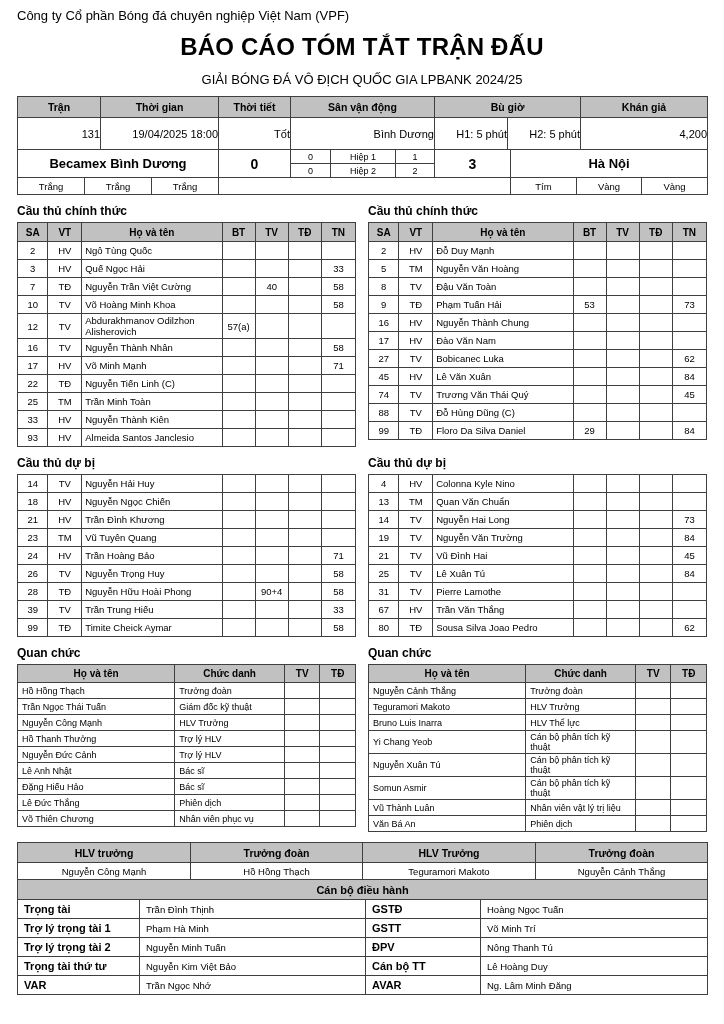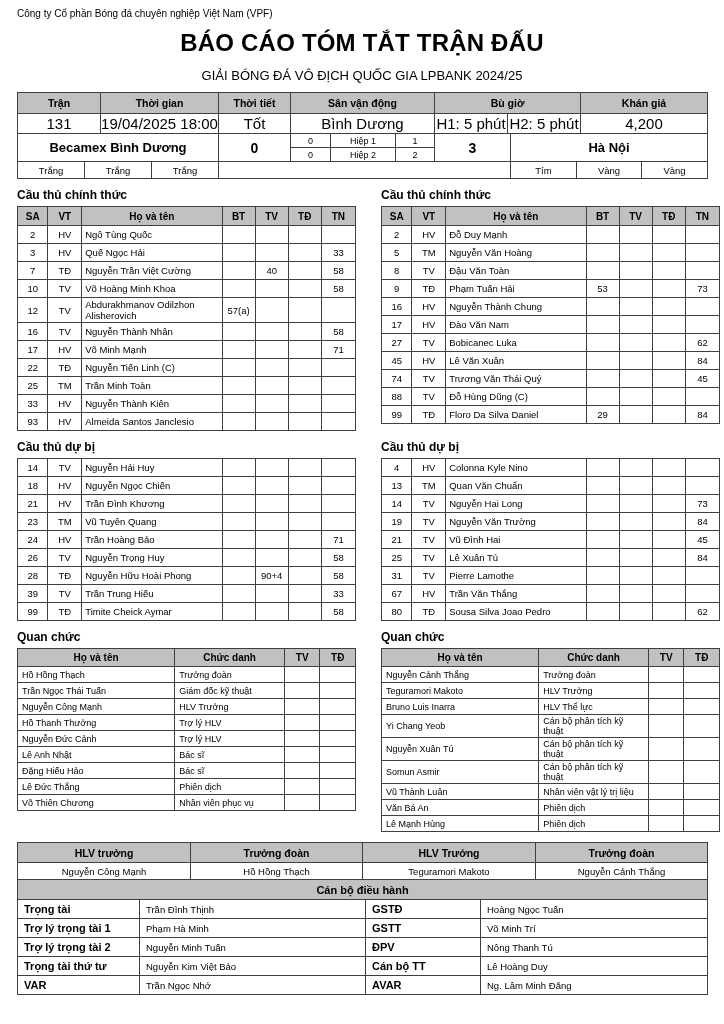--- a/index.html
+++ b/index.html
@@ -2,41 +2,41 @@
 <html><head>
 <meta charset="utf-8">
 <style>
   * { box-sizing: border-box; margin: 0; padding: 0; }
   html,body { background:#fff; }
   body {
     width: 724px; height: 1024px; overflow: hidden;
     font-family: "Liberation Sans", sans-serif; color: #000;
   }
   .page { padding: 8px 17px; width: 724px; }
-  .company { font-size: 10px; margin-bottom: 10px; }
+  .company { font-size: 13px; margin-bottom: 10px; }
   .title { font-size: 24px; font-weight: bold; text-align: center; margin-top: 8px; letter-spacing: .2px; }
   .subtitle { font-size: 13px; text-align: center; margin-top: 11px; margin-bottom: 9px; }
 
   table { border-collapse: collapse; table-layout: fixed; width: 690px; }
   td, th { border: 1px solid #3f3f3f; overflow: hidden; font-weight: normal; }
   .hdr th, .gray { background: #c1c1c1; font-weight: bold; }
 
   
   .info-a th { font-size: 10.5px; height: 21px; text-align: center; }
-  .info-a td { font-size: 15px; height: 20px; text-align: center; }
+  .info-a td { font-size: 11px; height: 32px; text-align: right; }
   .info-b { margin-top: -1px; }
   .info-b td { text-align: center; }
   .info-b .team { font-size: 13px; font-weight: bold; }
   .info-b .big { font-size: 14px; font-weight: bold; }
   .info-b .half { font-size: 9px; height: 14px; }
   .info-c { margin-top: -1px; }
   .info-c td { font-size: 9.5px; height: 17px; text-align: center; }
 
   
-  .twocol { display: grid; grid-template-columns: 339px 339px; column-gap: 25px; align-items: start; }
+  .twocol { display: grid; grid-template-columns: 339px 339px; column-gap: 12px; align-items: start; }
   .sec-h { font-size: 12px; font-weight: bold; margin: 9px 0 4px 0; }
   .ptable, .otable { width: 100%; }
   .ptable th { font-size: 10px; height: 19px; text-align: center; }
   .ptable td { font-size: 9.5px; height: 18px; padding: 1px 3px; }
   .ptable td.num { text-align: center; padding: 1px 1px; }
   .ptable td.name { text-align: left; }
   .note { font-size: 9px; margin: 3px 0 0 2px; }
   .otable th { font-size: 10px; height: 18px; text-align: center; }
   .otable td { font-size: 9px; height: 16px; padding: 1px 4px; text-align: left; }
 
@@ -783,26 +783,20 @@
             <td></td>
           </tr>
 
           <tr>
             <td>Văn Bá An</td>
             <td>Phiên dịch</td>
             <td></td>
             <td></td>
           </tr>
 
-          <tr>
-            <td>Lê Mạnh Hùng</td>
-            <td>Phiên dịch</td>
-            <td></td>
-            <td></td>
-          </tr>
         </tbody>
     </table>
   </div>
 
   <table class="coaches">
     <colgroup>
         <col style="width:173px">
         <col style="width:172px">
         <col style="width:173px">
         <col style="width:172px">

